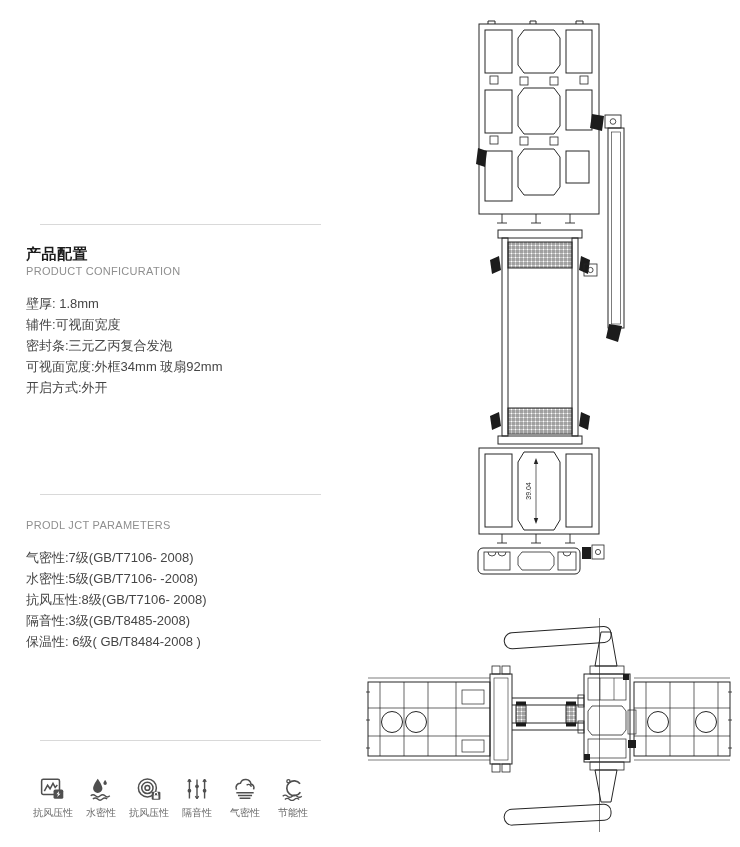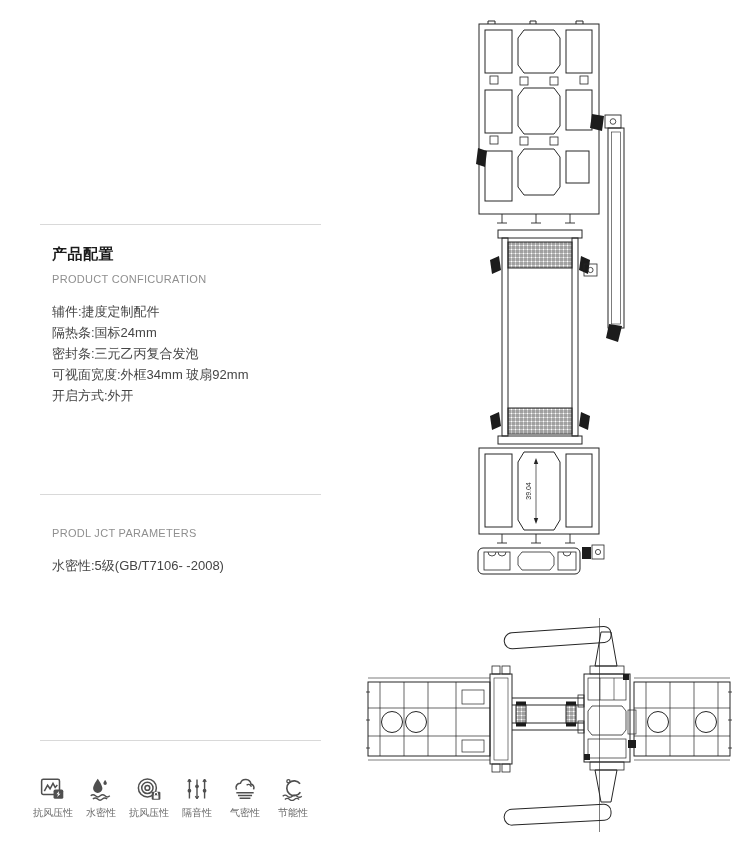--- a/index.html
+++ b/index.html
@@ -1,23 +1,23 @@
 <!DOCTYPE html>
 <html><head>
 <meta charset="utf-8">
 <style>
   html,body{margin:0;padding:0;background:#fff;}
   .page{
     position:relative;width:740px;height:847px;background:#ffffff;overflow:hidden;
     font-family:"Liberation Sans",sans-serif;color:#404040;
   }
   .rule{position:absolute;left:40px;width:281px;height:1px;background:#d9d9d9;}
-  .section{position:absolute;left:52px;}
+  .section{position:absolute;left:26px;}
   .section h3{margin:0;font-size:15px;font-weight:bold;color:#1c1c1c;letter-spacing:.5px;}
-  .section .subtitle{margin-top:9px;font-size:11px;color:#8f8f8f;letter-spacing:.3px;}
+  .section .subtitle{margin-top:1px;font-size:11px;color:#8f8f8f;letter-spacing:.3px;}
   .spec-list{margin-top:16px;}
   .spec-line{font-size:13px;line-height:21px;color:#454545;white-space:nowrap;}
   .features{position:absolute;left:29px;top:777px;display:flex;}
   .feature{width:48px;display:flex;flex-direction:column;align-items:center;}
   .feature svg{display:block;}
   .feature-label{margin-top:5px;font-size:10px;color:#696969;white-space:nowrap;text-align:center;}
   .drawing{position:absolute;}
   .drawing-top{left:472px;top:18px;}
   .drawing-bottom{left:366px;top:616px;}
   svg text{font-family:"Liberation Sans",sans-serif;}
@@ -28,32 +28,36 @@
 <div class="page">
 
   <div class="rule" style="top:224px"></div>
   <div class="rule" style="top:494px"></div>
   <div class="rule" style="top:740px"></div>
 
   <section class="section" style="top:245px">
     <h3>产品配置</h3>
     <div class="subtitle">PRODUCT CONFICURATION</div>
     <div class="spec-list">
-      <div class="spec-line">辅件:捷度定制配件</div>
-      <div class="spec-line">隔热条:国标24mm</div>
+      <div class="spec-line">壁厚: 1.8mm</div>
+      <div class="spec-line">辅件:可视面宽度</div>
       <div class="spec-line">密封条:三元乙丙复合发泡</div>
       <div class="spec-line">可视面宽度:外框34mm 玻扇92mm</div>
       <div class="spec-line">开启方式:外开</div>
     </div>
   </section>
 
   <section class="section" style="top:518px">
     <div class="subtitle">PRODL JCT PARAMETERS</div>
     <div class="spec-list">
+      <div class="spec-line">气密性:7级(GB/T7106- 2008)</div>
       <div class="spec-line">水密性:5级(GB/T7106- -2008)</div>
+      <div class="spec-line">抗风压性:8级(GB/T7106- 2008)</div>
+      <div class="spec-line">隔音性:3级(GB/T8485-2008)</div>
+      <div class="spec-line">保温性: 6级( GB/T8484-2008 )</div>
     </div>
   </section>
 
   <div class="drawing drawing-top">
     <svg width="160" height="560" viewBox="0 0 160 560">
       <defs>
         <pattern id="hx1" width="4" height="4" patternUnits="userSpaceOnUse">
           <path d="M0 0H4M0 2H4M0 0V4M2 0V4" stroke="#262626" stroke-width="0.5" fill="none"></path>
         </pattern>
       </defs>

